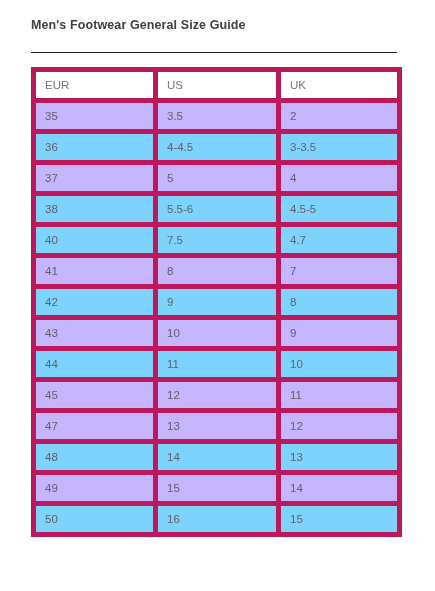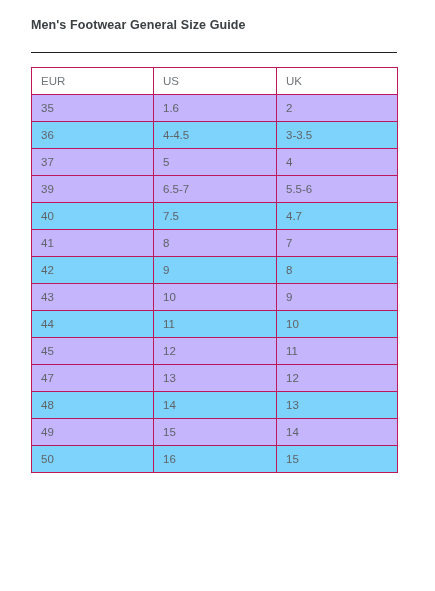--- a/index.html
+++ b/index.html
@@ -49,21 +49,21 @@
     table-layout: fixed;
     width: 366px;
     background: #ffffff;
   }
   table.size-table col.c-eur { width: 122px; }
   table.size-table col.c-us  { width: 123px; }
   table.size-table col.c-uk  { width: 121px; }
 
   table.size-table th,
   table.size-table td {
-    border: 1px solid #be185d;
+    border: 5px solid #be185d;
     height: 26px;
     padding: 0 0 0 9px;
     font-size: 11.5px;
     font-weight: normal;
     color: #5f6368;
     text-align: left;
     vertical-align: middle;
     line-height: 26px;
     box-sizing: border-box;
     overflow: hidden;
@@ -102,37 +102,37 @@
       <thead>
         <tr>
           <th>EUR</th>
           <th>US</th>
           <th>UK</th>
         </tr>
       </thead>
       <tbody id="table-body">
           <tr class="stripe">
             <td>35</td>
-            <td>1.6</td>
+            <td>3.5</td>
             <td>2</td>
           </tr>
           <tr class="plain">
             <td>36</td>
             <td>4-4.5</td>
             <td>3-3.5</td>
           </tr>
           <tr class="stripe">
             <td>37</td>
             <td>5</td>
             <td>4</td>
           </tr>
-          <tr class="stripe">
-            <td>39</td>
-            <td>6.5-7</td>
+          <tr class="plain">
+            <td>38</td>
             <td>5.5-6</td>
+            <td>4.5-5</td>
           </tr>
           <tr class="plain">
             <td>40</td>
             <td class="indented">7.5</td>
             <td>4.7</td>
           </tr>
           <tr class="stripe">
             <td>41</td>
             <td>8</td>
             <td>7</td>

